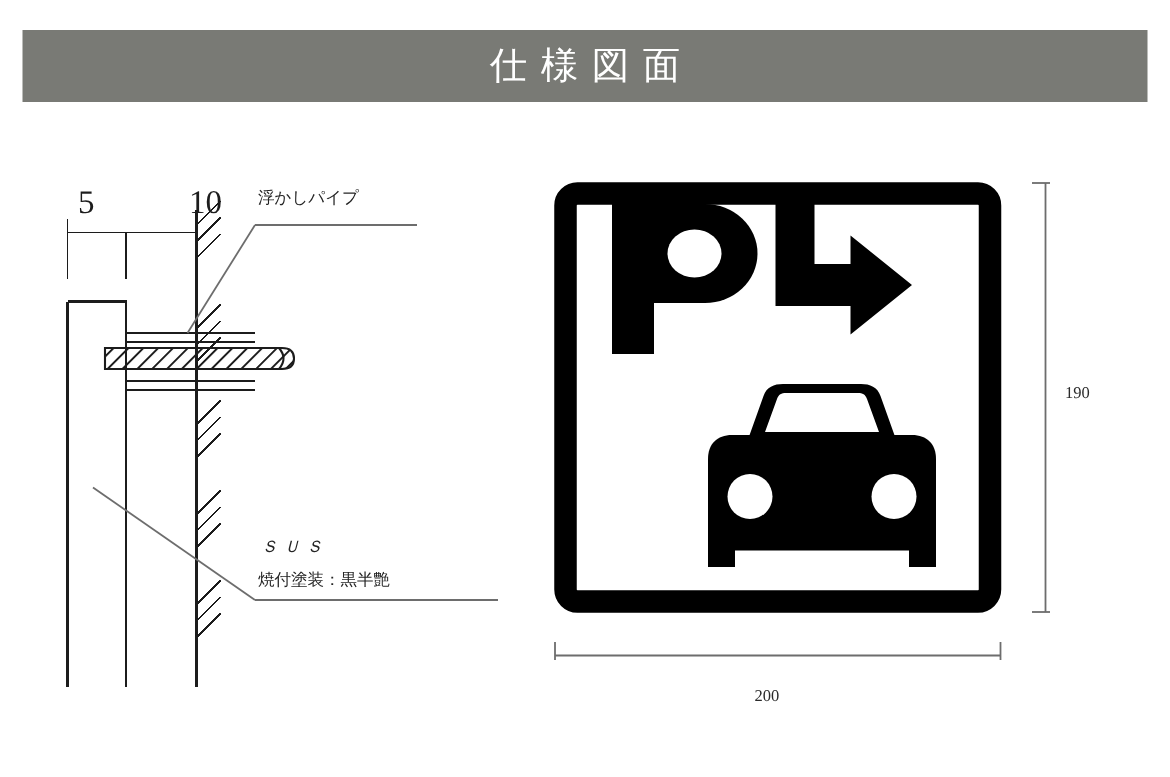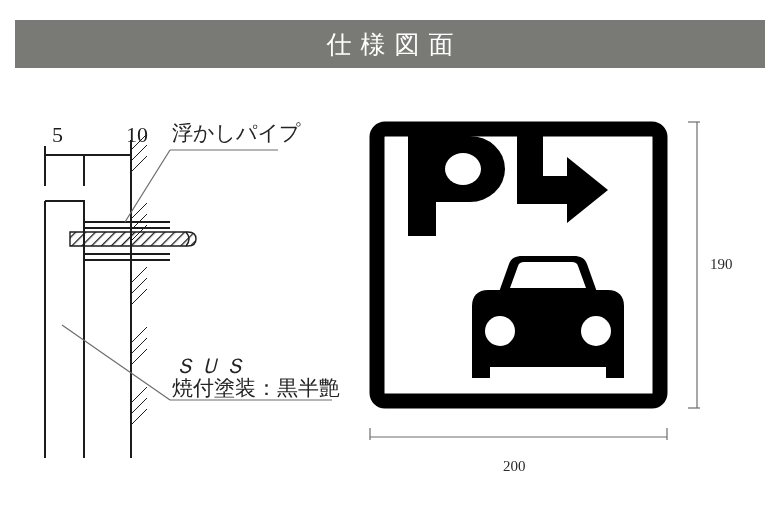--- a/index.html
+++ b/index.html
@@ -55,29 +55,29 @@
     font-family: "Liberation Serif", serif;
     color: #1c1c1c;
     font-size: 22px;
     line-height: 1;
     white-space: nowrap;
   }
   .dim-num-sm {
     position: absolute;
     font-family: "Liberation Serif", serif;
     color: #2b2b2b;
-    font-size: 15px;
+    font-size: 11px;
     line-height: 1;
     white-space: nowrap;
   }
   .note-text {
     position: absolute;
     font-family: "Liberation Sans", sans-serif;
     color: #242424;
-    font-size: 21px;
+    font-size: 11px;
     line-height: 21px;
     white-space: nowrap;
   }
   .note-text.spaced {
     letter-spacing: 4px;
     font-style: italic;
   }
 </style>
 </head>
 <body>

